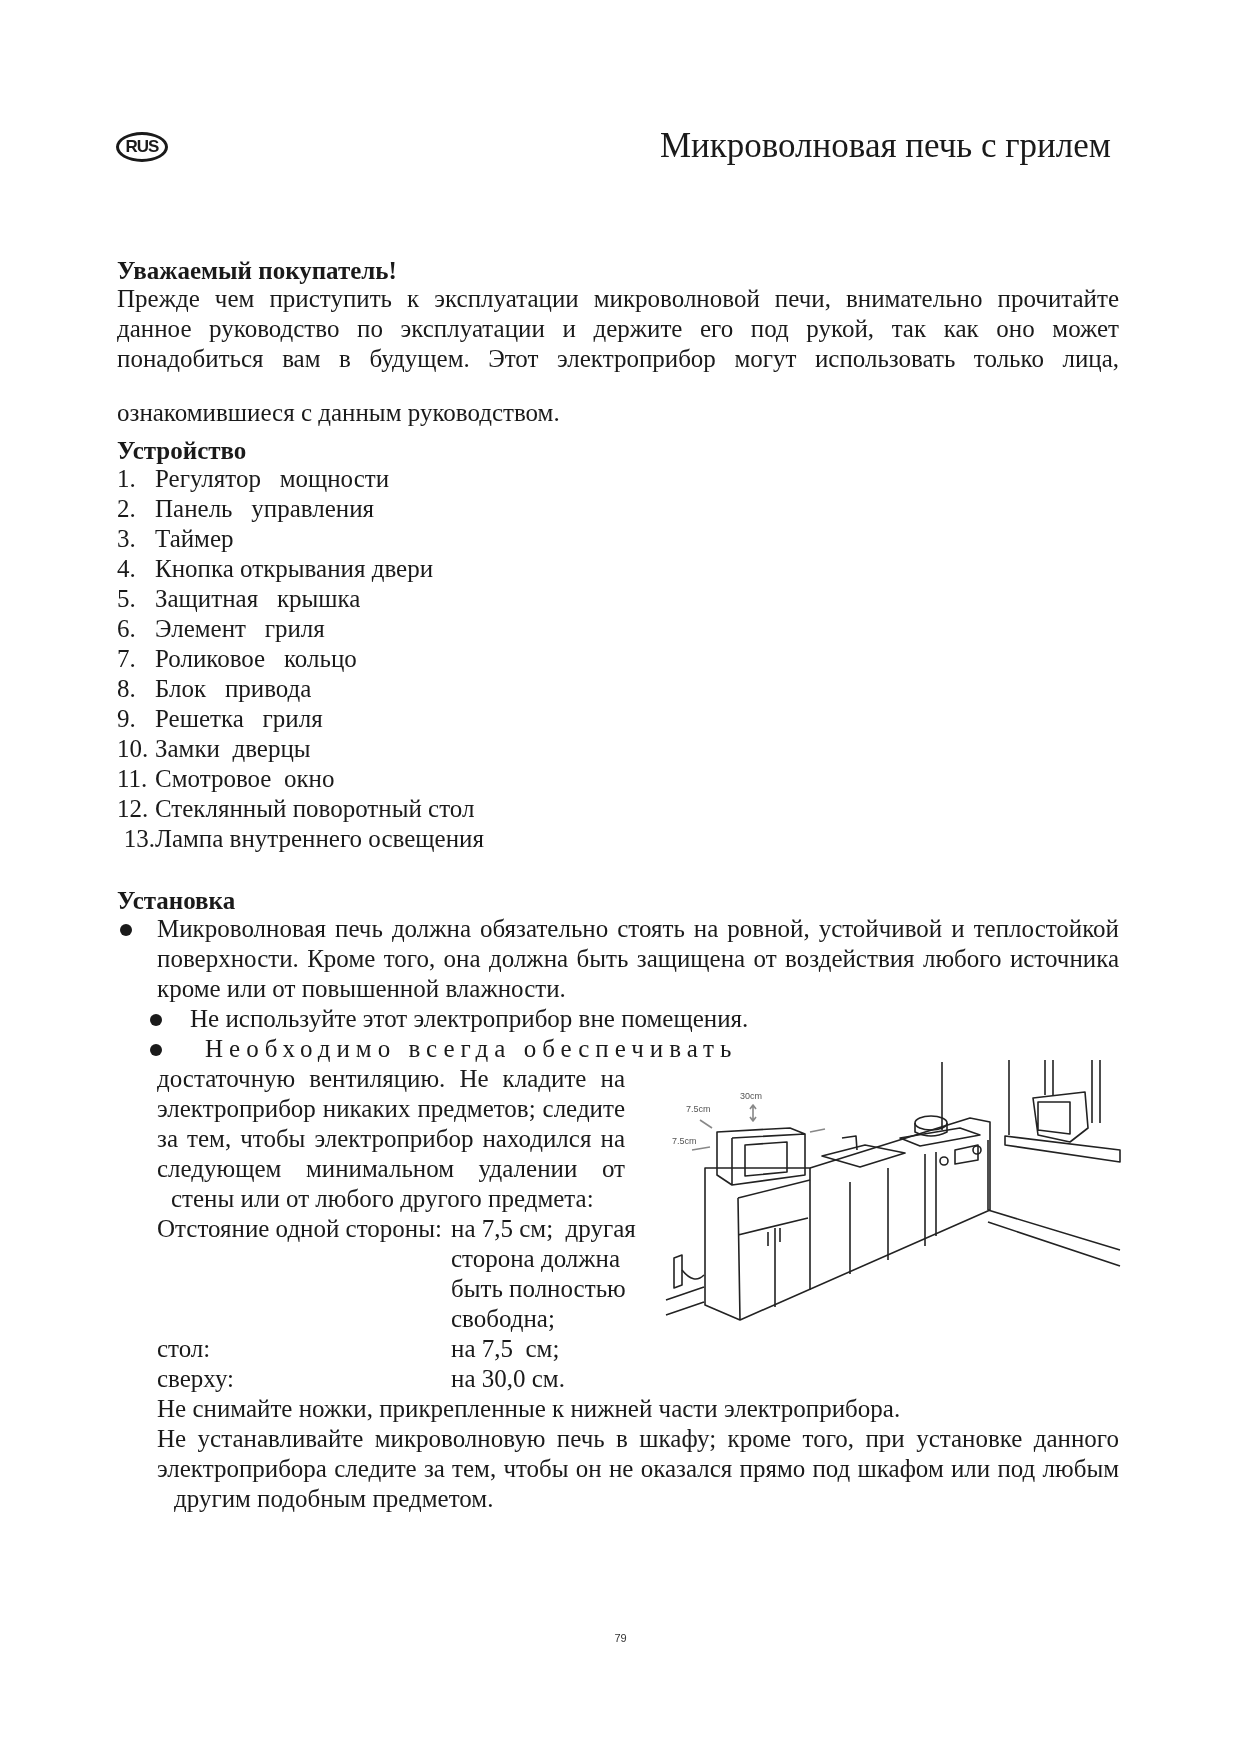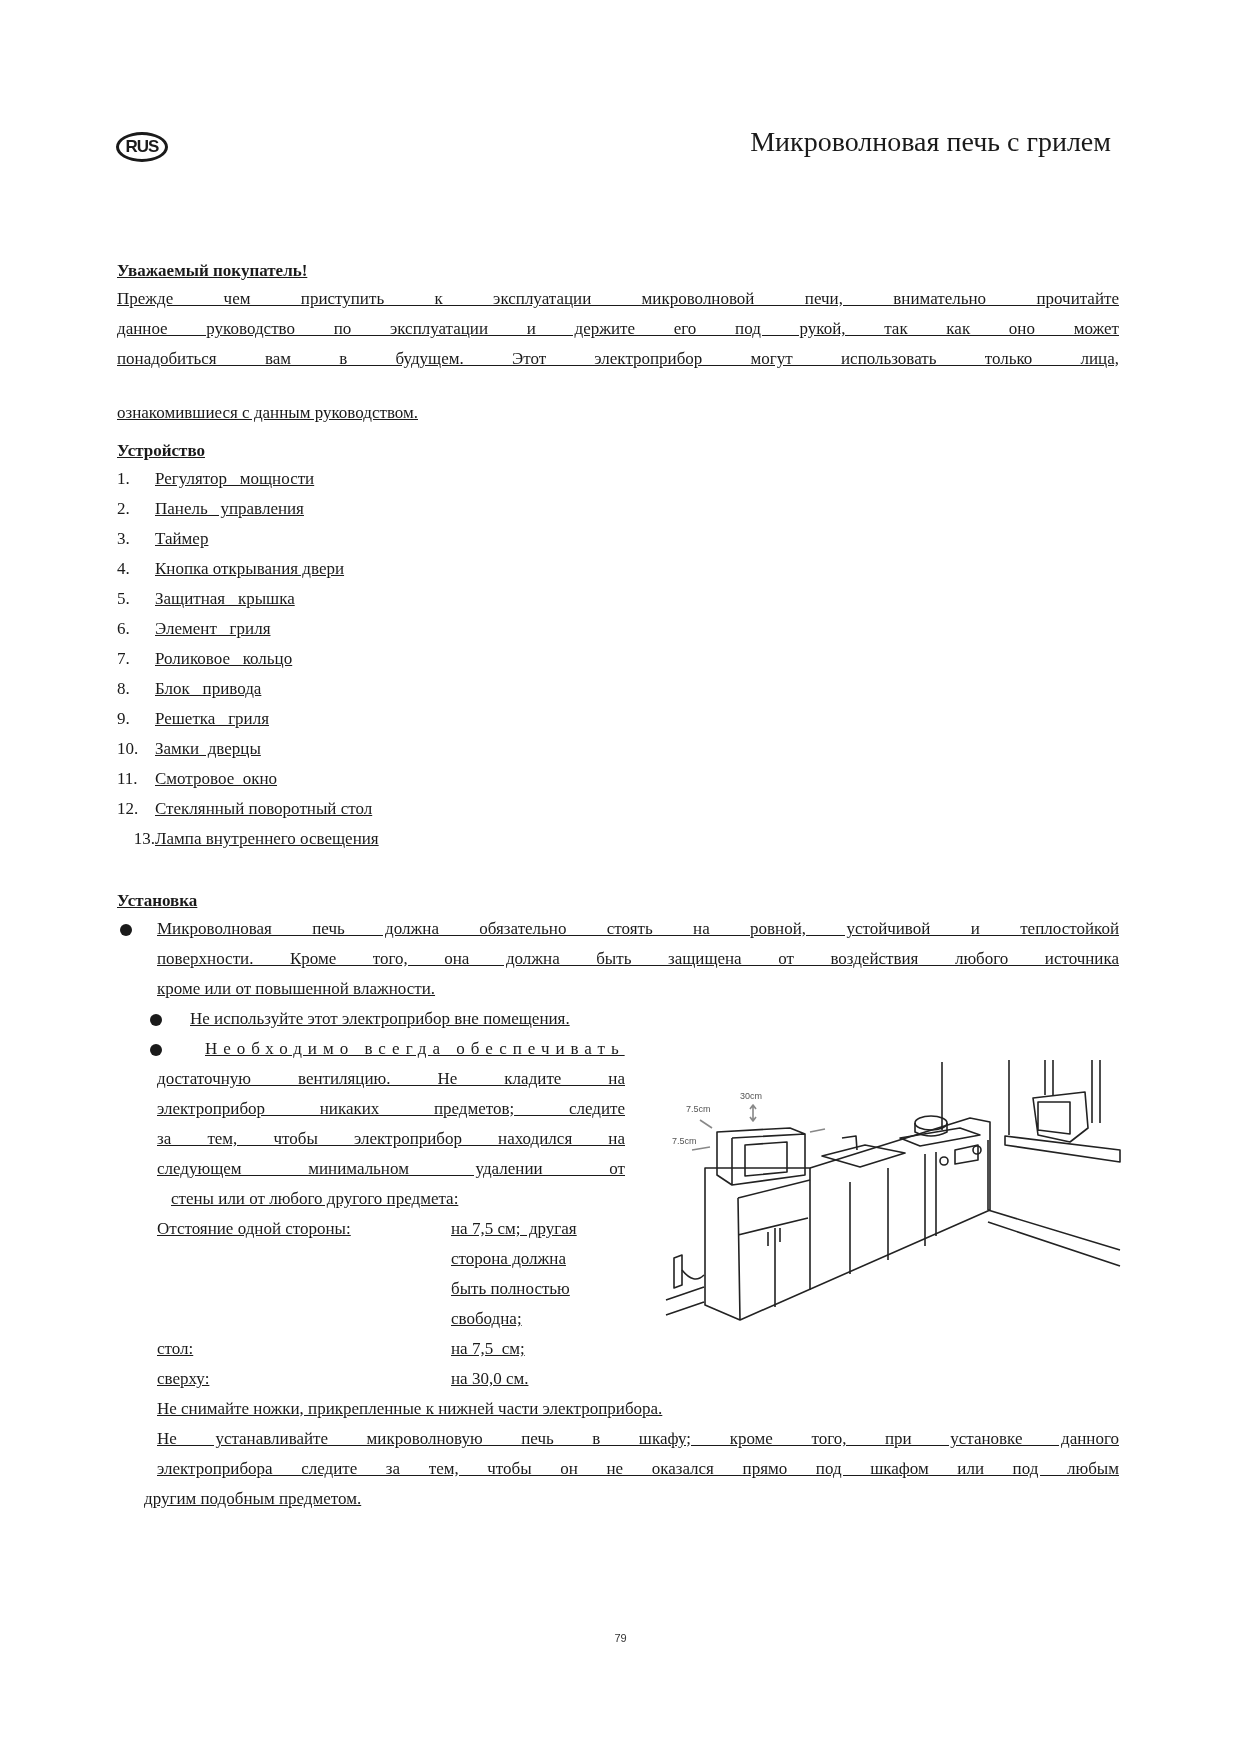--- a/index.html
+++ b/index.html
@@ -3,22 +3,22 @@
 <meta charset="utf-8">
 <style>
   html, body { margin: 0; padding: 0; background: #ffffff; }
   body { width: 1241px; height: 1754px; position: relative; overflow: hidden;
          font-family: "Liberation Serif", "DejaVu Serif", serif; color: #1a1a1a; }
   .abs { position: absolute; }
   .rus-badge { left: 116px; top: 132px; width: 52px; height: 30px; border: 3px solid #1a1a1a;
                border-radius: 50%; display: flex; align-items: center; justify-content: center;
                font-family: "Liberation Sans", "DejaVu Sans", sans-serif; font-weight: bold;
                font-size: 17px; letter-spacing: -1px; box-sizing: border-box; }
-  .title { right: 130px; top: 126px; font-size: 28px; white-space: nowrap; }
-  .line { position: absolute; left: 117px; font-size: 17px; line-height: 30px; white-space: nowrap; text-decoration: underline; }
+  .title { right: 130px; top: 126px; font-size: 35px; white-space: nowrap; }
+  .line { position: absolute; left: 117px; font-size: 25px; line-height: 30px; white-space: nowrap; }
   .bold { font-weight: bold; }
   .just { width: 1002px; text-align: justify; text-align-last: justify; }
   .li-num { display: inline-block; width: 38px; }
   .bullet { position: absolute; width: 12px; height: 12px; border-radius: 50%; background: #1a1a1a; }
   .spaced { letter-spacing: 6px; }
   .page-num { left: 0; width: 1241px; text-align: center; top: 1632px; font-size: 11px;
               font-family: "Liberation Sans", "DejaVu Sans", sans-serif; color: #333; }
   svg.illus { position: absolute; left: 660px; top: 1050px; }
 </style>
 </head>
@@ -78,21 +78,21 @@
     <div class="line" style="left: 451px; top: 1304px; white-space: pre;">свободна;</div>
     <div class="line" style="left: 157px; top: 1334px;">стол:</div>
     <div class="line" style="left: 451px; top: 1334px; white-space: pre;">на 7,5  см;</div>
     <div class="line" style="left: 157px; top: 1364px;">сверху:</div>
     <div class="line" style="left: 451px; top: 1364px; white-space: pre;">на 30,0 см.</div>
   </div>
 <div id="after-lines">
     <div class="line" style="left: 157px; width: 962px; top: 1394px;">Не снимайте ножки, прикрепленные к нижней части электроприбора.</div>
     <div class="line just" style="left: 157px; width: 962px; top: 1424px;">Не устанавливайте микроволновую печь в шкафу; кроме того, при установке данного</div>
     <div class="line just" style="left: 157px; width: 962px; top: 1454px;">электроприбора следите за тем, чтобы он не оказался прямо под шкафом или под любым</div>
-    <div class="line" style="left: 144px; width: 962px; top: 1484px;">другим подобным предметом.</div>
+    <div class="line" style="left: 174px; width: 962px; top: 1484px;">другим подобным предметом.</div>
   </div>
 
 <svg class="illus" width="470" height="300" viewBox="0 0 470 300" fill="none" stroke="#222" stroke-width="1.6" stroke-linejoin="round">
 
   <path d="M282 12 L282 80"></path>
   <path d="M6 250 L44 237 M6 265 L44 252"></path>
   <path d="M328 160 L460 200 M328 172 L460 216"></path>
   <path d="M328 160 L328 90"></path>
 
   <path d="M349 10 L349 85 M385 10 L385 45 M393 10 L393 45 M432 10 L432 73 M440 10 L440 73"></path>

